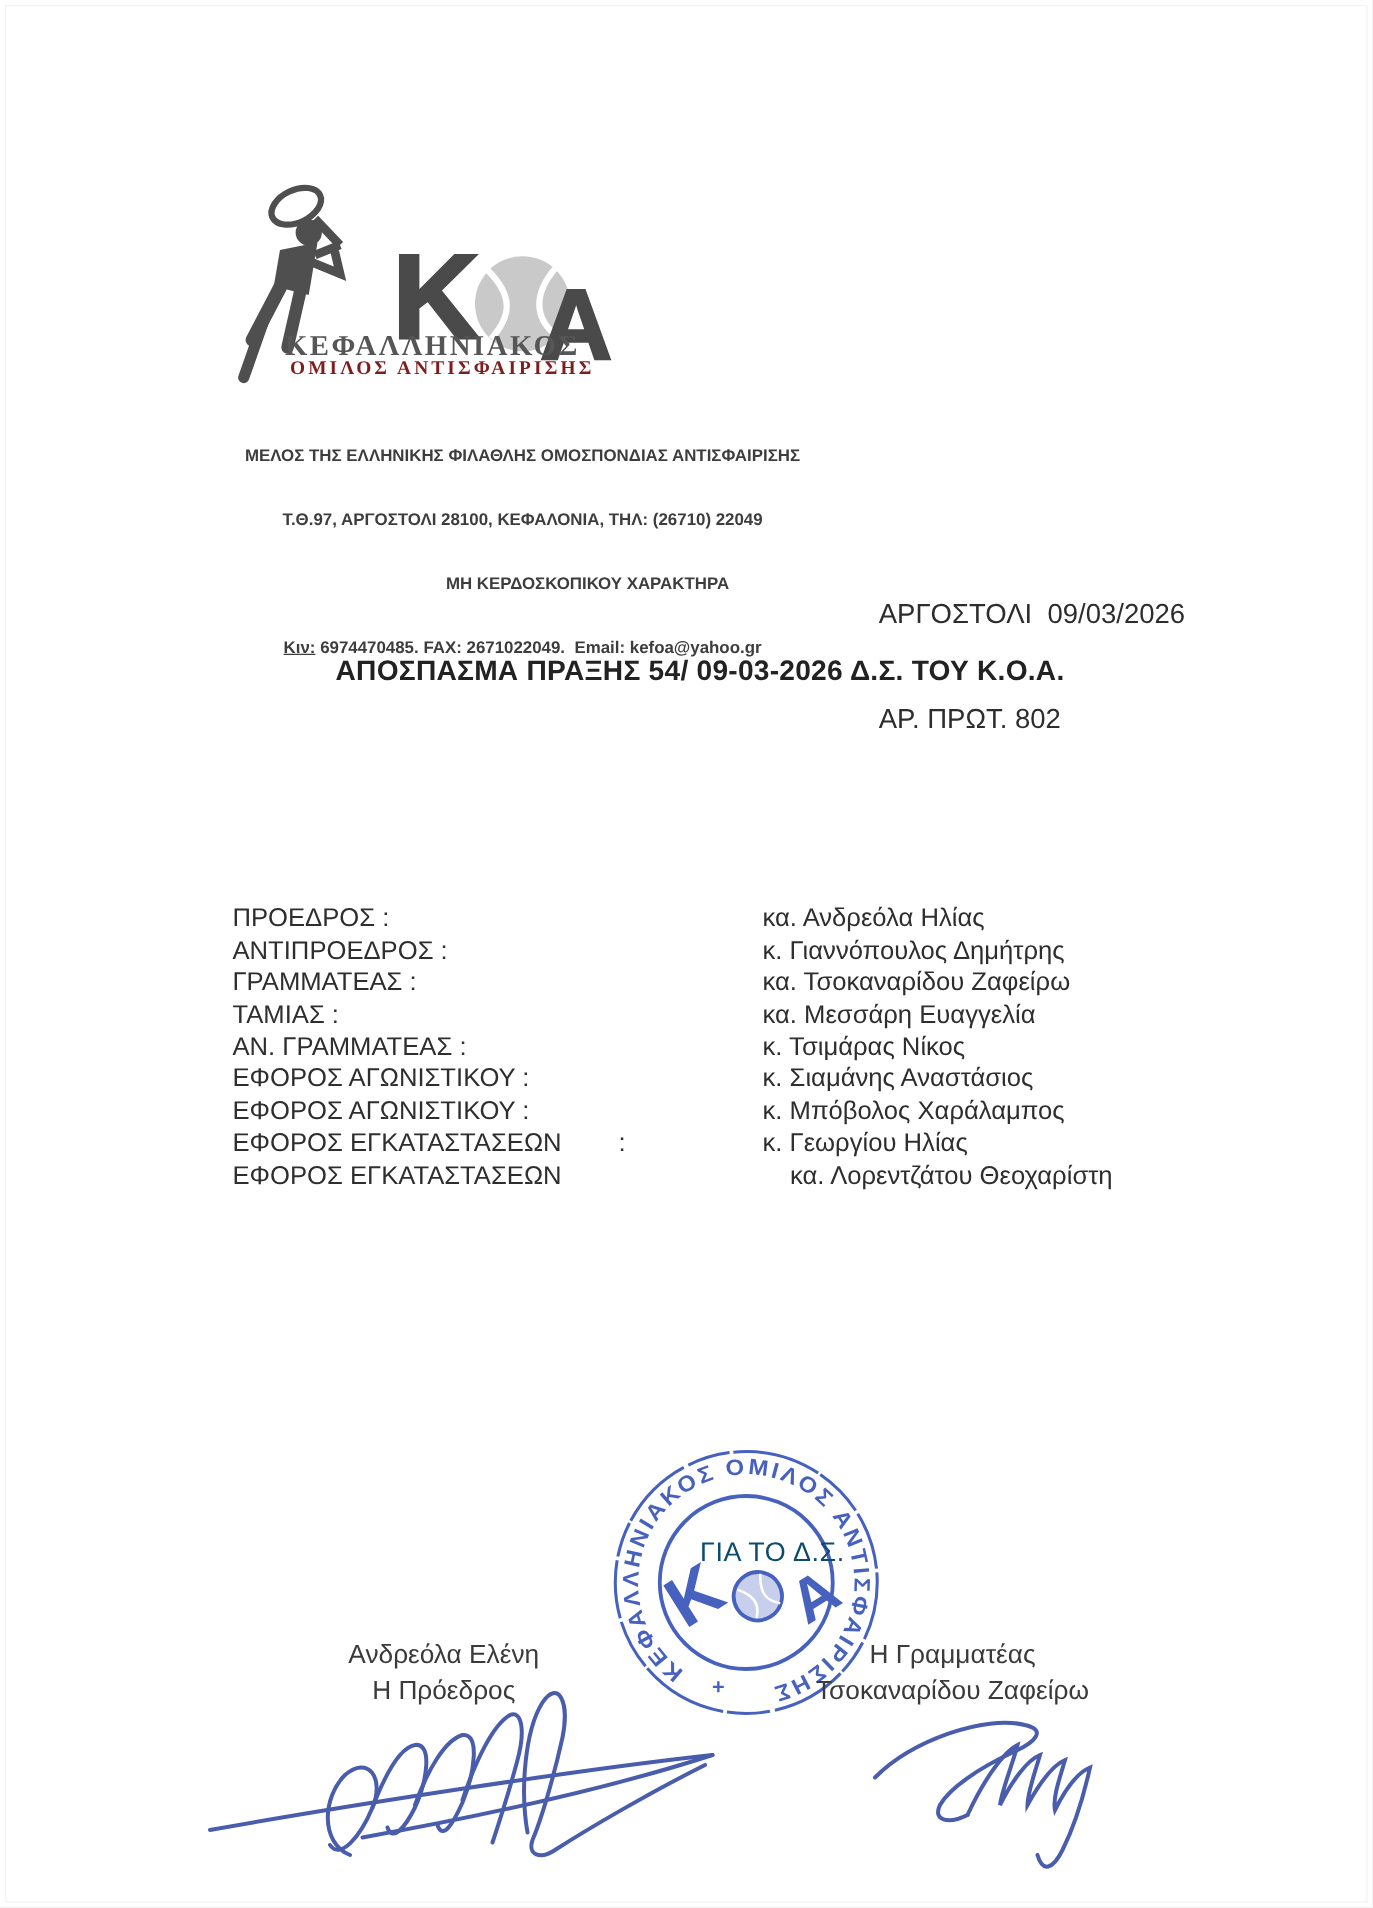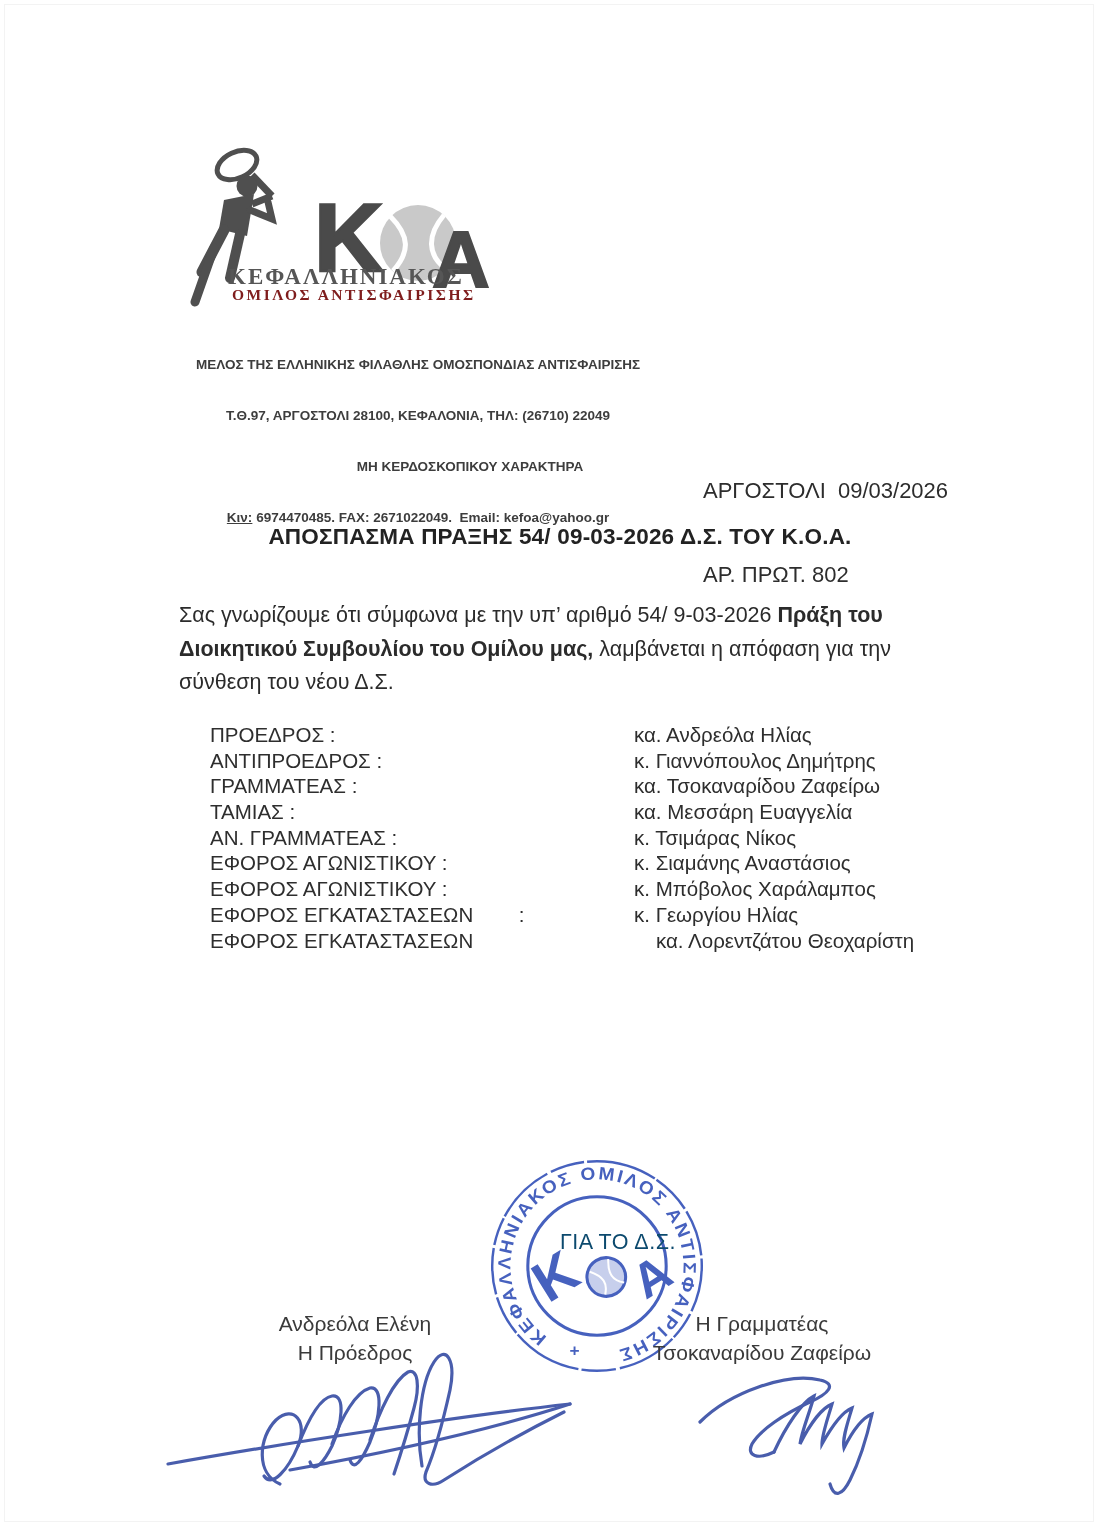--- a/index.html
+++ b/index.html
@@ -31,21 +31,21 @@
 
   
   .meta{left:703px; top:421px; font-size:22px; line-height:28px; white-space:pre; color:#2d2d2d;}
   .doc-title{left:22px; top:524px; width:1076px; text-align:center;
              font-size:22.5px; font-weight:bold; letter-spacing:0.2px; color:#222;}
   .body-par{left:179px; top:599px; width:752px; font-size:21.5px; line-height:33.5px; color:#2b2b2b;}
 
   
   .board{left:186px; top:723px; width:760px; font-size:20.5px; color:#2e2e2e;}
   .board-row{display:flex; height:25.7px; align-items:flex-start;}
-  .board-row .role{width:424px; white-space:pre;margin-left:24px;}
+  .board-row .role{width:424px; white-space:pre;}
   .board-row .name{white-space:pre;}
   .board-row:last-child .name{padding-left:22px;}
 
   
   .stamp{left:480px; top:1149px; color:#3350b8; opacity:0.9; filter:blur(0.3px);}
   .stamp text{fill:currentColor;}
   .gia-ds{left:560px; top:1230px; font-size:21.5px; font-weight:normal; letter-spacing:0.5px;
           color:#0c4a6e; z-index:5;}
 
   
@@ -96,21 +96,20 @@
     <div><span class="kin">Κιν:</span><span> 6974470485. FAX: 2671022049.  Email: kefoa@yahoo.gr</span></div>
   </div>
 
   <div class="abs meta">
     <div>ΑΡΓΟΣΤΟΛΙ  09/03/2026</div>
     <div>ΑΡ. ΠΡΩΤ. 802</div>
   </div>
 
   <div class="abs doc-title">ΑΠΟΣΠΑΣΜΑ ΠΡΑΞΗΣ 54/ 09-03-2026 Δ.Σ. ΤΟΥ Κ.Ο.Α.</div>
 
-  <div class="abs body-par"><span>Σας γνωρίζουμε ότι σύμφωνα με την υπ’ αριθμό 54/ 9-03-2026 </span><b>Πράξη του Διοικητικού Συμβουλίου του Ομίλου μας,</b><span> λαμβάνεται η απόφαση για την σύνθεση του νέου Δ.Σ.</span></div>
 
   <div class="abs board">
     <div class="board-row">
         <span class="role">ΠΡΟΕΔΡΟΣ :</span>
         <span class="name">κα. Ανδρεόλα Ηλίας</span>
       </div>
     <div class="board-row">
         <span class="role">ΑΝΤΙΠΡΟΕΔΡΟΣ :</span>
         <span class="name">κ. Γιαννόπουλος Δημήτρης</span>
       </div>

